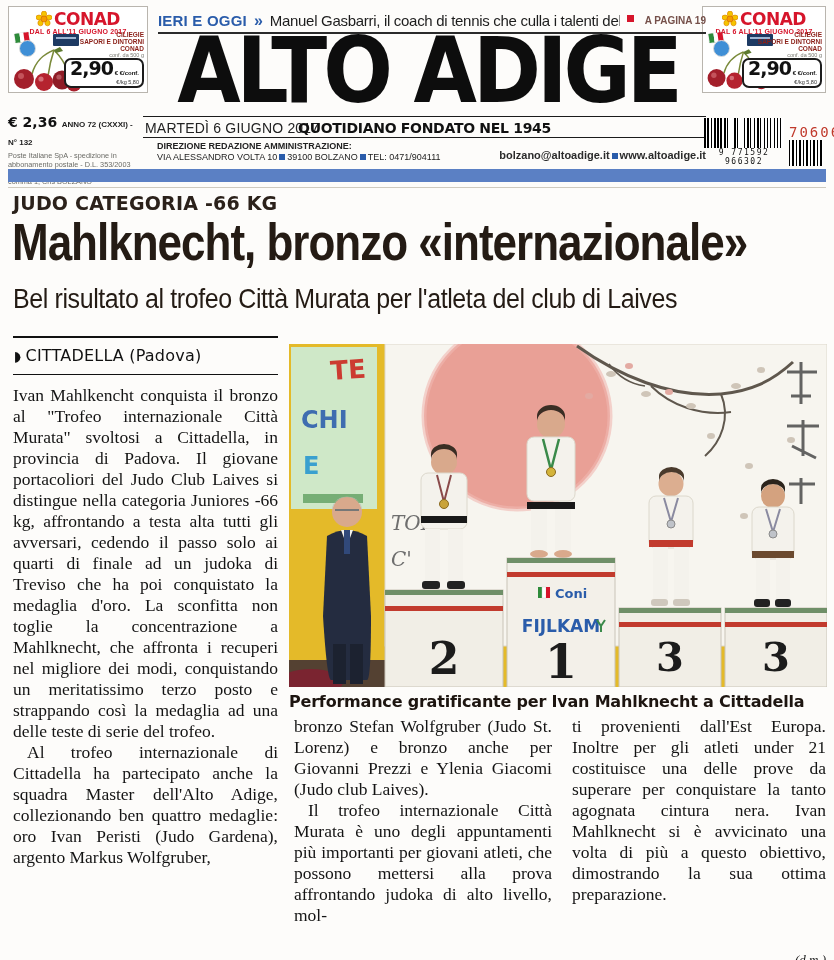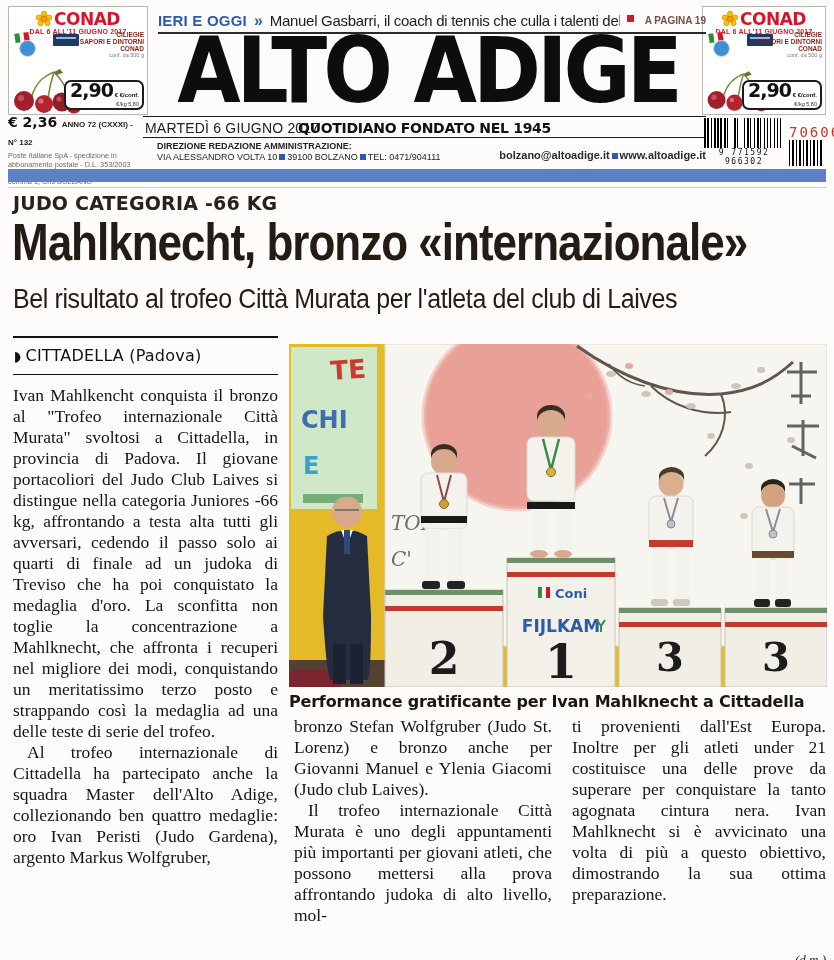--- a/index.html
+++ b/index.html
@@ -1,21 +1,21 @@
 <!DOCTYPE html>
 <html lang="it"><head>
 <meta charset="utf-8">
 <style>
   html,body{margin:0;padding:0;background:#e9e7e2;}
   .page{position:relative;width:834px;height:960px;background:#fdfcfa;overflow:hidden;
         font-family:"Liberation Sans",sans-serif;color:#1a1a1a;}
   .abs{position:absolute;}
 
   
-  .conad-ad{position:absolute;top:6px;height:109px;background:#fff;border:1px solid #b9b5ae;box-sizing:border-box;overflow:hidden;}
+  .conad-ad{position:absolute;top:6px;height:87px;background:#fff;border:1px solid #b9b5ae;box-sizing:border-box;overflow:hidden;}
   .ad-left{left:8px;width:140px;}
   .ad-right{right:8px;width:124px;}
   .ad-brandrow{display:flex;align-items:center;justify-content:center;gap:2px;margin-top:2px;}
   .ad-brand{font-family:"DejaVu Sans",sans-serif;font-weight:bold;font-size:17px;color:#d6152b;letter-spacing:-0.5px;}
   .ad-dates{text-align:center;font-size:7px;font-weight:bold;color:#d6152b;letter-spacing:0.2px;margin-top:-1px;}
   .ad-product{position:absolute;right:3px;top:24px;text-align:right;font-size:6.5px;line-height:7px;font-weight:bold;color:#8a1f17;}
   .ad-pack{font-weight:normal;color:#7a7a72;font-size:5.5px;}
   .ad-flag{position:absolute;left:6px;top:26px;width:14px;height:9px;display:flex;transform:rotate(-8deg);box-shadow:0 0 1px #999;}
   .ad-flag i{flex:1;}
   .ad-badge{position:absolute;left:10px;top:33px;width:15px;height:15px;border-radius:50%;background:#3f8fd6;border:1px solid #dcdcdc;}
@@ -401,21 +401,21 @@
         <rect x="436" y="264" width="102" height="5" fill="#6f8f68"></rect>
         <rect x="436" y="278" width="102" height="5" fill="#c23b2e"></rect>
         <text class="svg-serif" x="487" y="327" font-size="40" font-weight="bold" fill="#1c1c1c" text-anchor="middle">3</text>
       </g>
     </svg>
   </div>
 
   <div class="abs caption">Performance gratificante per Ivan Mahlknecht a Cittadella</div>
 
   <div class="abs col col2">
-    <p>bronzo Stefan Wolfgruber (Judo St. Lorenz) e bronzo anche per Giovanni Manuel e Ylenia Giacomi (Judo club Laives).</p>
+    <p>bronzo Stefan Wolfgruber (Judo St. Lorenz) e bronzo anche per Giovanni Prezzi e Ylenia Giacomi (Judo club Laives).</p>
     <p class="indent">Il trofeo internazionale Città Murata è uno degli appuntamenti più importanti per giovani atleti, che possono mettersi alla prova affrontando judoka di alto livello, mol-</p>
   </div>
 
   <div class="abs col col3">
     <p>ti provenienti dall'Est Europa. Inoltre per gli atleti under 21 costituisce una delle prove da superare per conquistare la tanto agognata cintura nera. Ivan Mahlknecht si è avvicinato una volta di più a questo obiettivo, dimostrando la sua ottima preparazione.</p>
     <div class="byline-row">(d.m.)</div>
     <div class="copyright">©RIPRODUZIONE RISERVATA</div>
   </div>
 
 </div>

